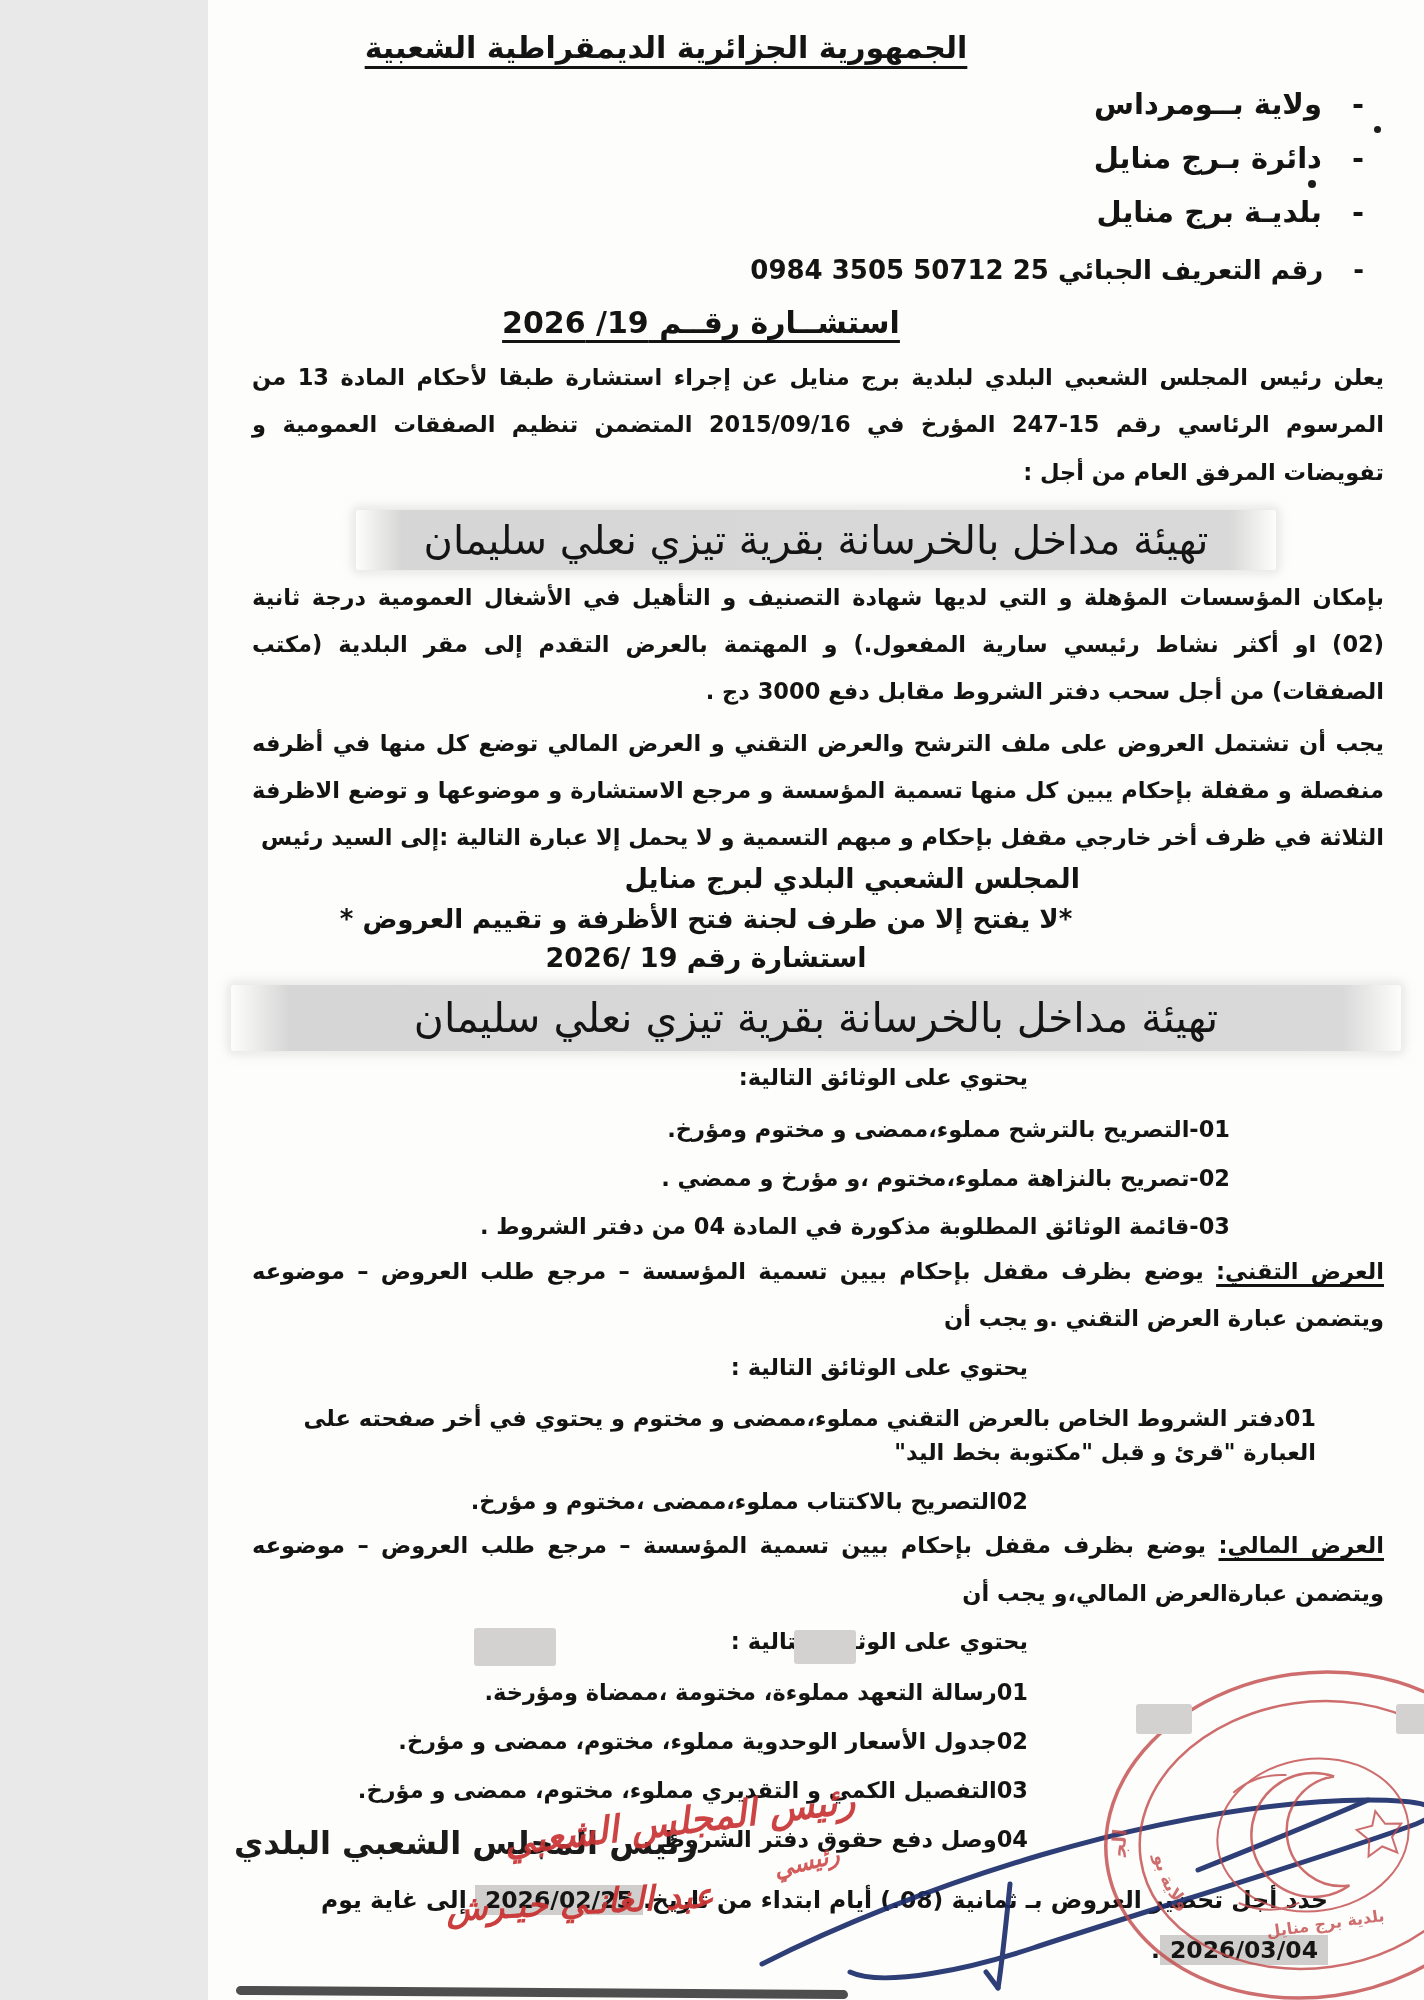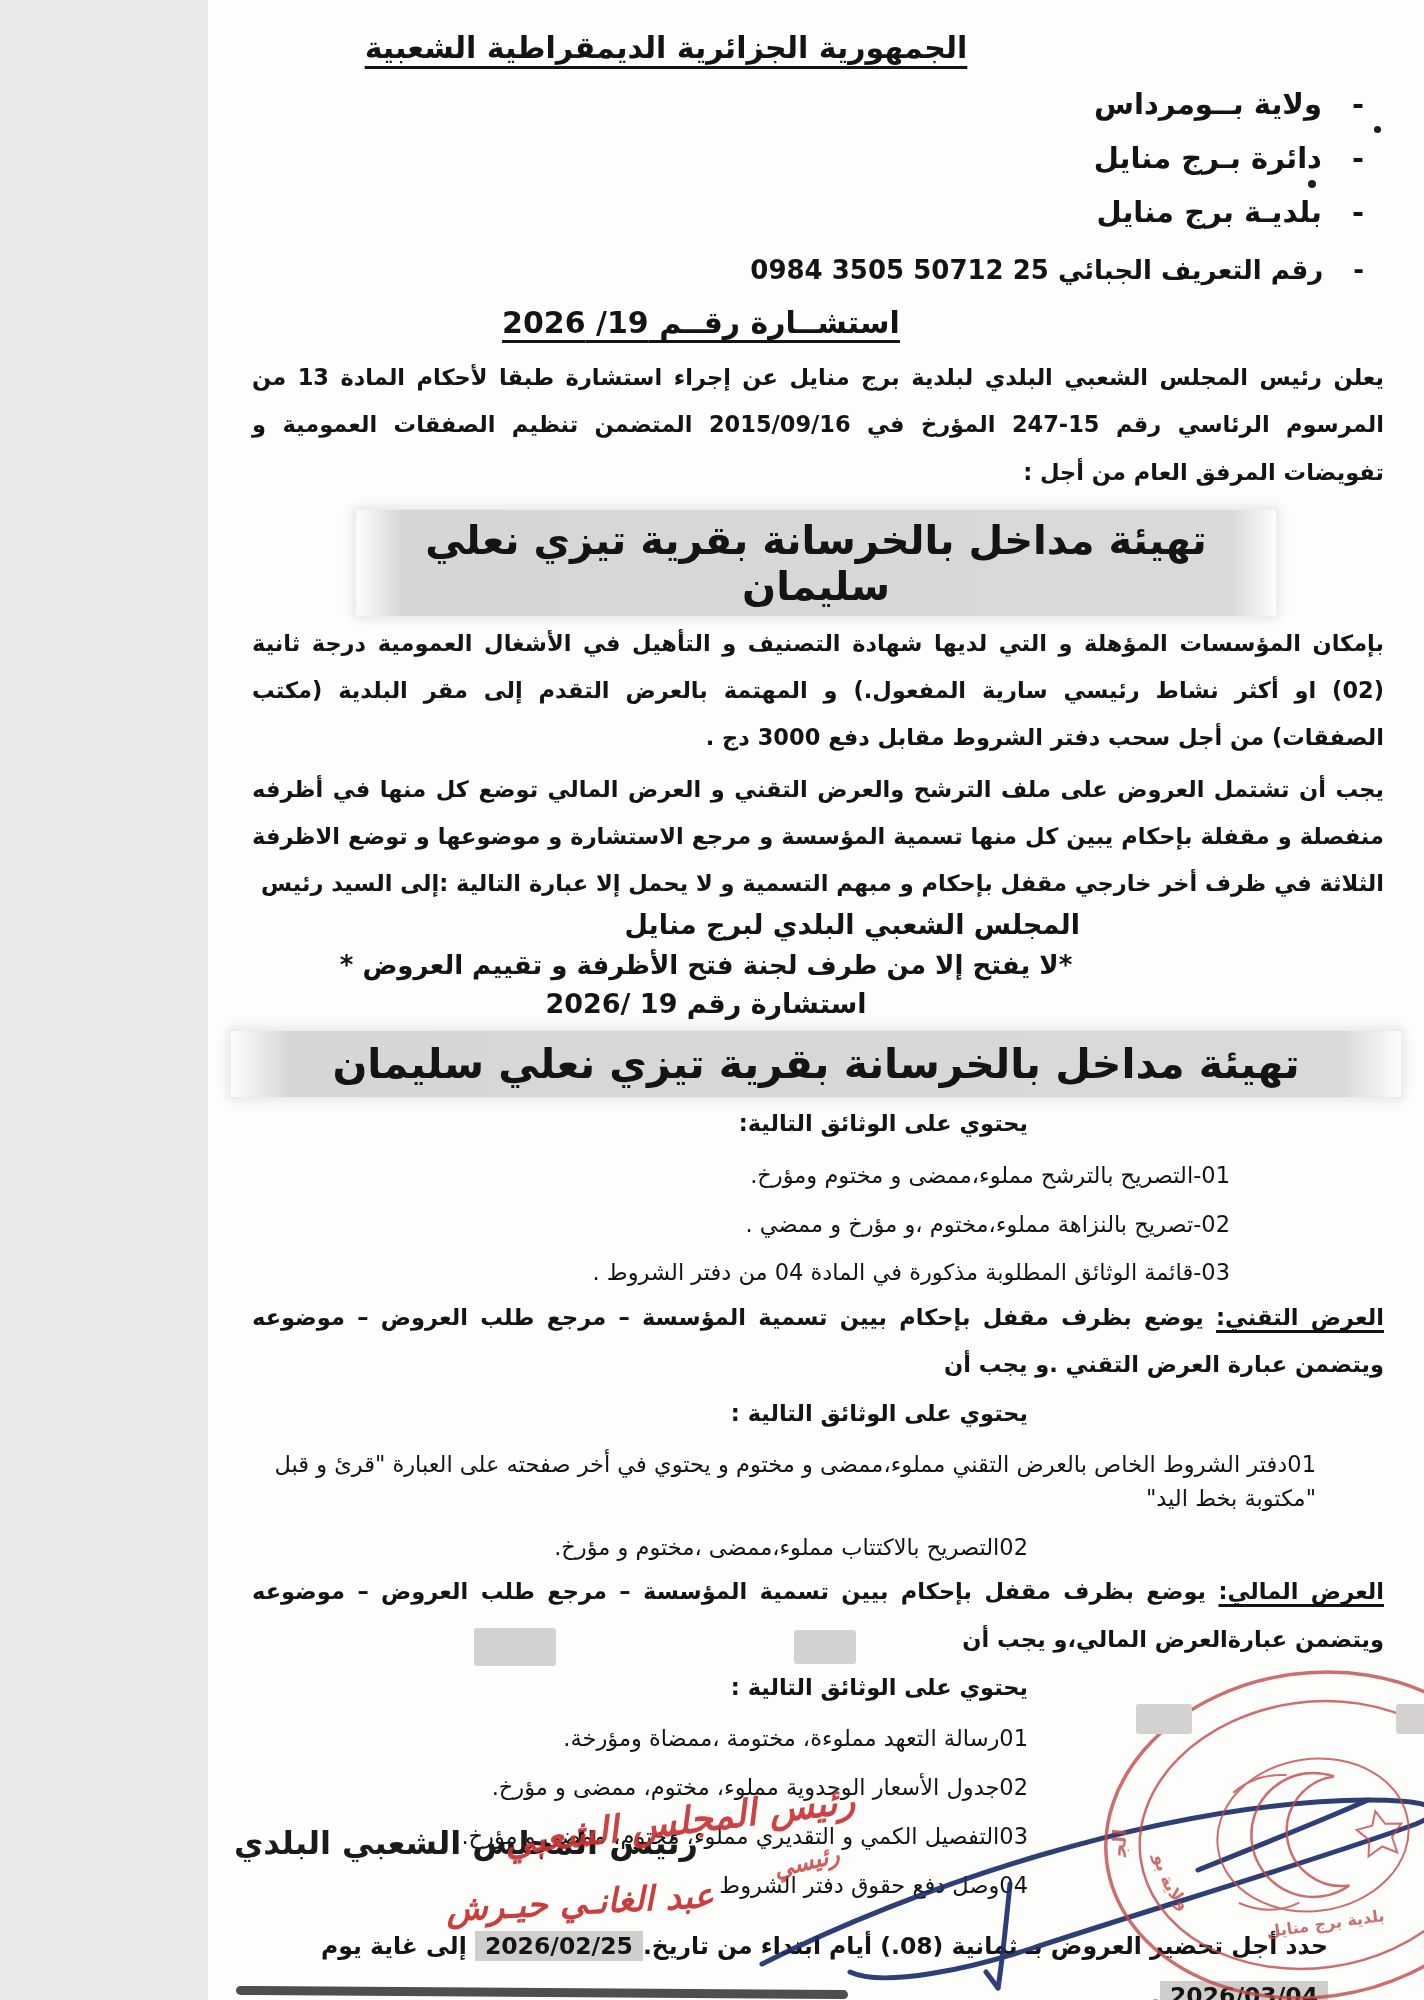--- a/index.html
+++ b/index.html
@@ -34,33 +34,33 @@
 
   
   .par {
     margin:14px 40px 0 44px; font-size:22.5px; font-weight:700;
     text-align:justify; line-height:2.1;
   }
   .par.tight { margin-top:4px; }
   .sec-label { text-decoration:underline; text-decoration-thickness:2.5px; text-underline-offset:5px; }
 
   .band {
-    text-align:center; font-weight:bold; border-radius:3px;
+    text-align:center; font-weight:normal; border-radius:3px;
     background:linear-gradient(90deg, rgba(214,214,214,0) 0%, #d6d6d6 5%, #d9d9d9 95%, rgba(214,214,214,0) 100%);
     box-shadow:0 0 10px 4px rgba(214,214,214,.55);
   }
   .band1 { width:920px; margin:14px auto 4px; font-size:40px; padding:7px 0; }
   .band2 { width:1170px; margin:12px auto 6px; font-size:41px; padding:9px 0; }
 
   .addressee { margin:2px 44px 0; padding-right:300px; font-size:27px; font-weight:bold; }
   .note-center { margin-top:10px; text-align:center; position:relative; left:-110px; font-size:26px; font-weight:bold; }
   .ref2 { margin-top:8px; text-align:center; position:relative; left:-110px; font-size:27px; font-weight:bold; }
 
   .sec-line2 { margin:4px 44px 0; padding-right:352px; font-size:22.5px; font-weight:700; line-height:1.8; }
-  .item { margin:15px 44px 0; font-size:22.5px; font-weight:400; line-height:1.5; }
+  .item { margin:15px 44px 0; font-size:22.5px; font-weight:700; line-height:1.5; }
   .pr-150 { padding-right:150px; }
   .pr-352 { padding-right:352px; }
   .pr-64  { padding-right:64px; }
 
   .deadline { margin:20px 40px 0 44px; padding-right:56px; font-size:23.5px; font-weight:bold; line-height:2.1; }
   .hl { background:#cfcecc; padding:1px 10px; }
 
   
   .sig-official { position:absolute; left:26px; top:1824px; font-size:32px; font-weight:bold; color:#1b1b1b; white-space:nowrap; }
   .sig-red-title {

